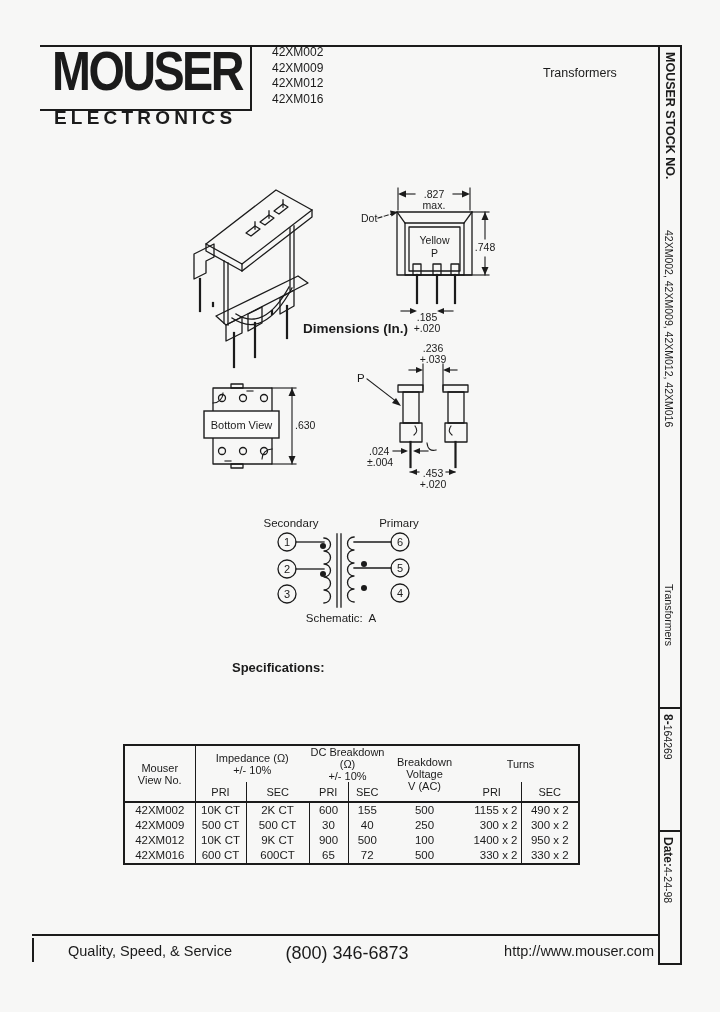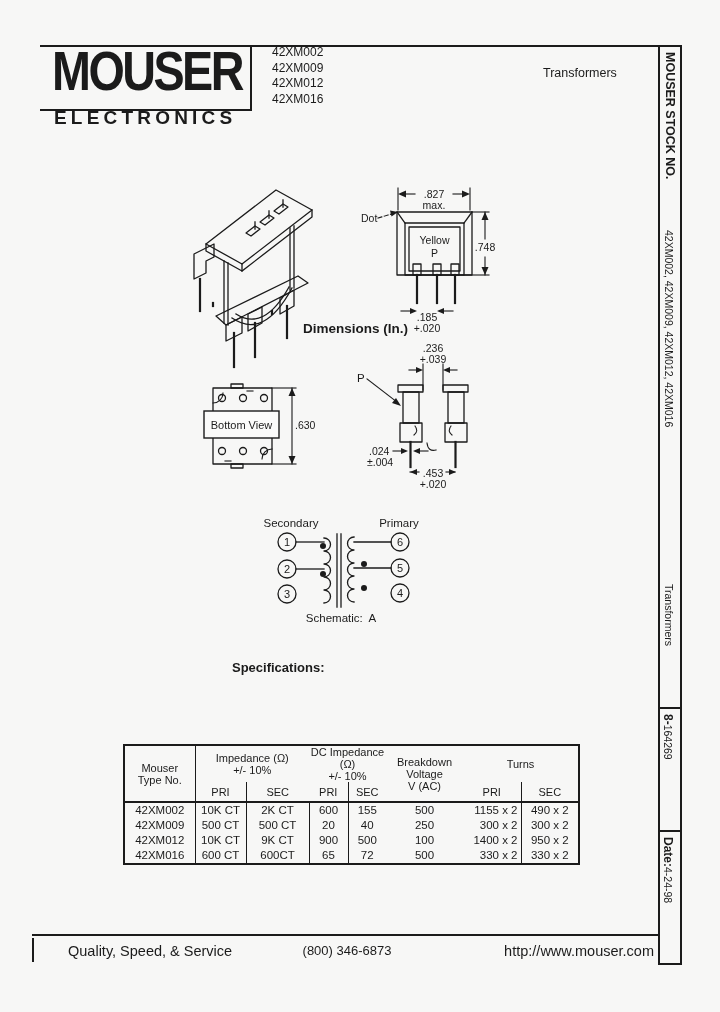--- a/index.html
+++ b/index.html
@@ -53,21 +53,21 @@
   .spec .h1{height:33px;}
   .spec .h2 th{height:19px;}
   .bl{border-left:1.5px solid #1b1b1b;}
   .br{border-right:1.5px solid #1b1b1b;}
   .hb{border-bottom:2px solid #1b1b1b;}
   .tr-r{text-align:right!important;padding-right:3px!important;}
   
   .f-rule{left:32px;top:934px;width:626px;height:2px;}
   .f-tick{left:32px;top:938px;width:2px;height:24px;}
   .f-left{left:40px;top:943px;font-size:14.5px;margin-left:28px;}
-  .f-center{left:40px;top:943px;width:614px;text-align:center;font-size:13px;}
+  .f-center{left:40px;top:943px;width:614px;text-align:center;font-size:18px;}
   .f-right{right:66px;top:943px;font-size:14.5px;}
 </style>
 </head>
 <body>
 
 <div class="abs ink top-rule"></div>
 <div class="abs logo-word">MOUSER</div>
 <div class="abs logo-sub">ELECTRONICS</div>
 <div class="abs ink logo-vline"></div>
 <div class="abs ink logo-bline"></div>
@@ -290,28 +290,28 @@
       <col style="width:39px">
     <col style="width:38px">
       <col style="width:77px">
       <col style="width:58px">
       <col style="width:58px">
   </colgroup>
   <tbody>
       <tr class="h1">
     <th rowspan="2" class="br hb">
       <div>Mouser</div>
-      <div>Type No.</div>
+      <div>View No.</div>
     </th>
     <th colspan="2">
       <div>Impedance (Ω)</div>
       <div>+/- 10%</div>
     </th>
     <th colspan="2">
-      <div>DC Impedance (Ω)</div>
+      <div>DC Breakdown (Ω)</div>
       <div>+/- 10%</div>
     </th>
     <th rowspan="2" class="hb">
       <div>Breakdown</div>
       <div>Voltage</div>
       <div>V (AC)</div>
     </th>
     <th colspan="2">
       <div>Turns</div>
     </th>
@@ -331,21 +331,21 @@
     <td class="bl">600</td>
     <td class="bl">155</td>
     <td>500</td>
     <td class="tr-r">1155 x 2</td>
     <td class="bl">490 x 2</td>
   </tr>
   <tr>
     <td class="br">42XM009</td>
     <td>500 CT</td>
     <td class="bl">500 CT</td>
-    <td class="bl">20</td>
+    <td class="bl">30</td>
     <td class="bl">40</td>
     <td>250</td>
     <td class="tr-r">300 x 2</td>
     <td class="bl">300 x 2</td>
   </tr>
   <tr>
     <td class="br">42XM012</td>
     <td>10K CT</td>
     <td class="bl">9K CT</td>
     <td class="bl">900</td>

